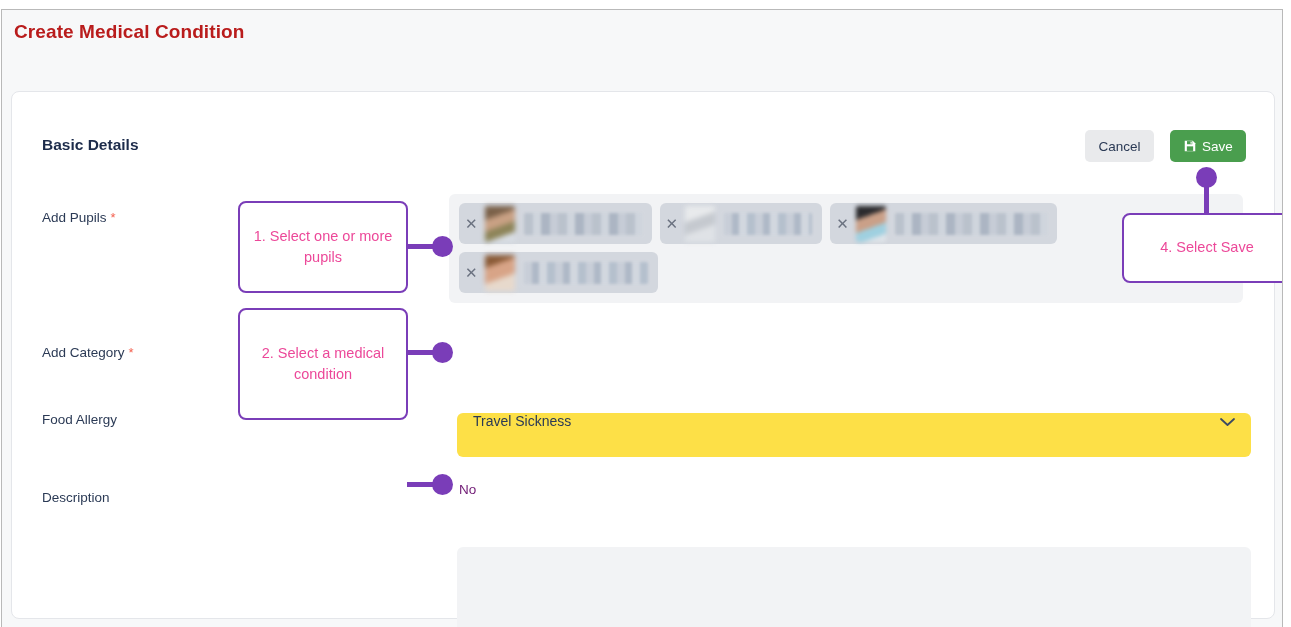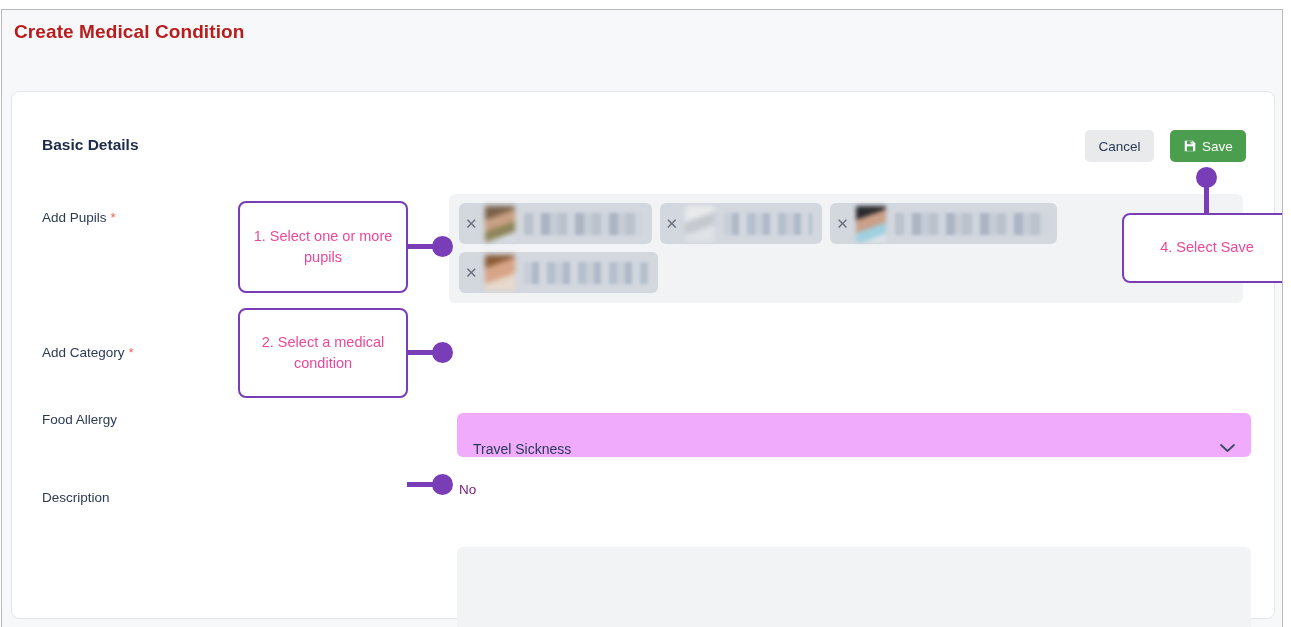--- a/index.html
+++ b/index.html
@@ -186,24 +186,24 @@
   .av3 { background: linear-gradient(160deg,#2b2b2e 0 30%,#caa088 30% 58%,#9fd0e0 58% 82%,#dfe4e9 82% 100%); filter: blur(2.2px); }
   .av4 { background: linear-gradient(160deg,#8a5a36 0 28%,#d8a487 28% 62%,#e7d9cc 62% 100%); filter: blur(2.4px); }
 
   
   .select-box {
     position: absolute;
     left: 445px;
     top: 321px;
     width: 794px;
     height: 44px;
-    background: #f0abfc;
+    background: #fde047;
     border-radius: 6px;
     display: flex;
-    align-items: flex-end;
+    align-items: flex-start;
     padding: 0 16px;
     box-sizing: border-box;
     cursor: pointer;
   }
   .select-value {
     font-size: 14px;
     color: #2b3a55;
     flex: 1;
   }
   .chev { flex: none; }
@@ -247,21 +247,21 @@
     justify-content: center;
     text-align: center;
     font-size: 14.5px;
     color: #ec4899;
     line-height: 1.45;
     box-sizing: border-box;
     padding: 6px 12px;
     z-index: 20;
   }
   .callout-1 { left: 236px; top: 191px; width: 170px; height: 92px; }
-  .callout-2 { left: 236px; top: 298px; width: 170px; height: 90px; }
+  .callout-2 { left: 236px; top: 298px; width: 170px; height: 112px; }
   .callout-3 { left: 236px; top: 430px; width: 170px; height: 93px; }
   .callout-4 { left: 1120px; top: 203px; width: 170px; height: 70px; }
 
   
   .conn-h {
     position: absolute;
     height: 5px;
     background: #7a3db8;
     z-index: 19;
   }

